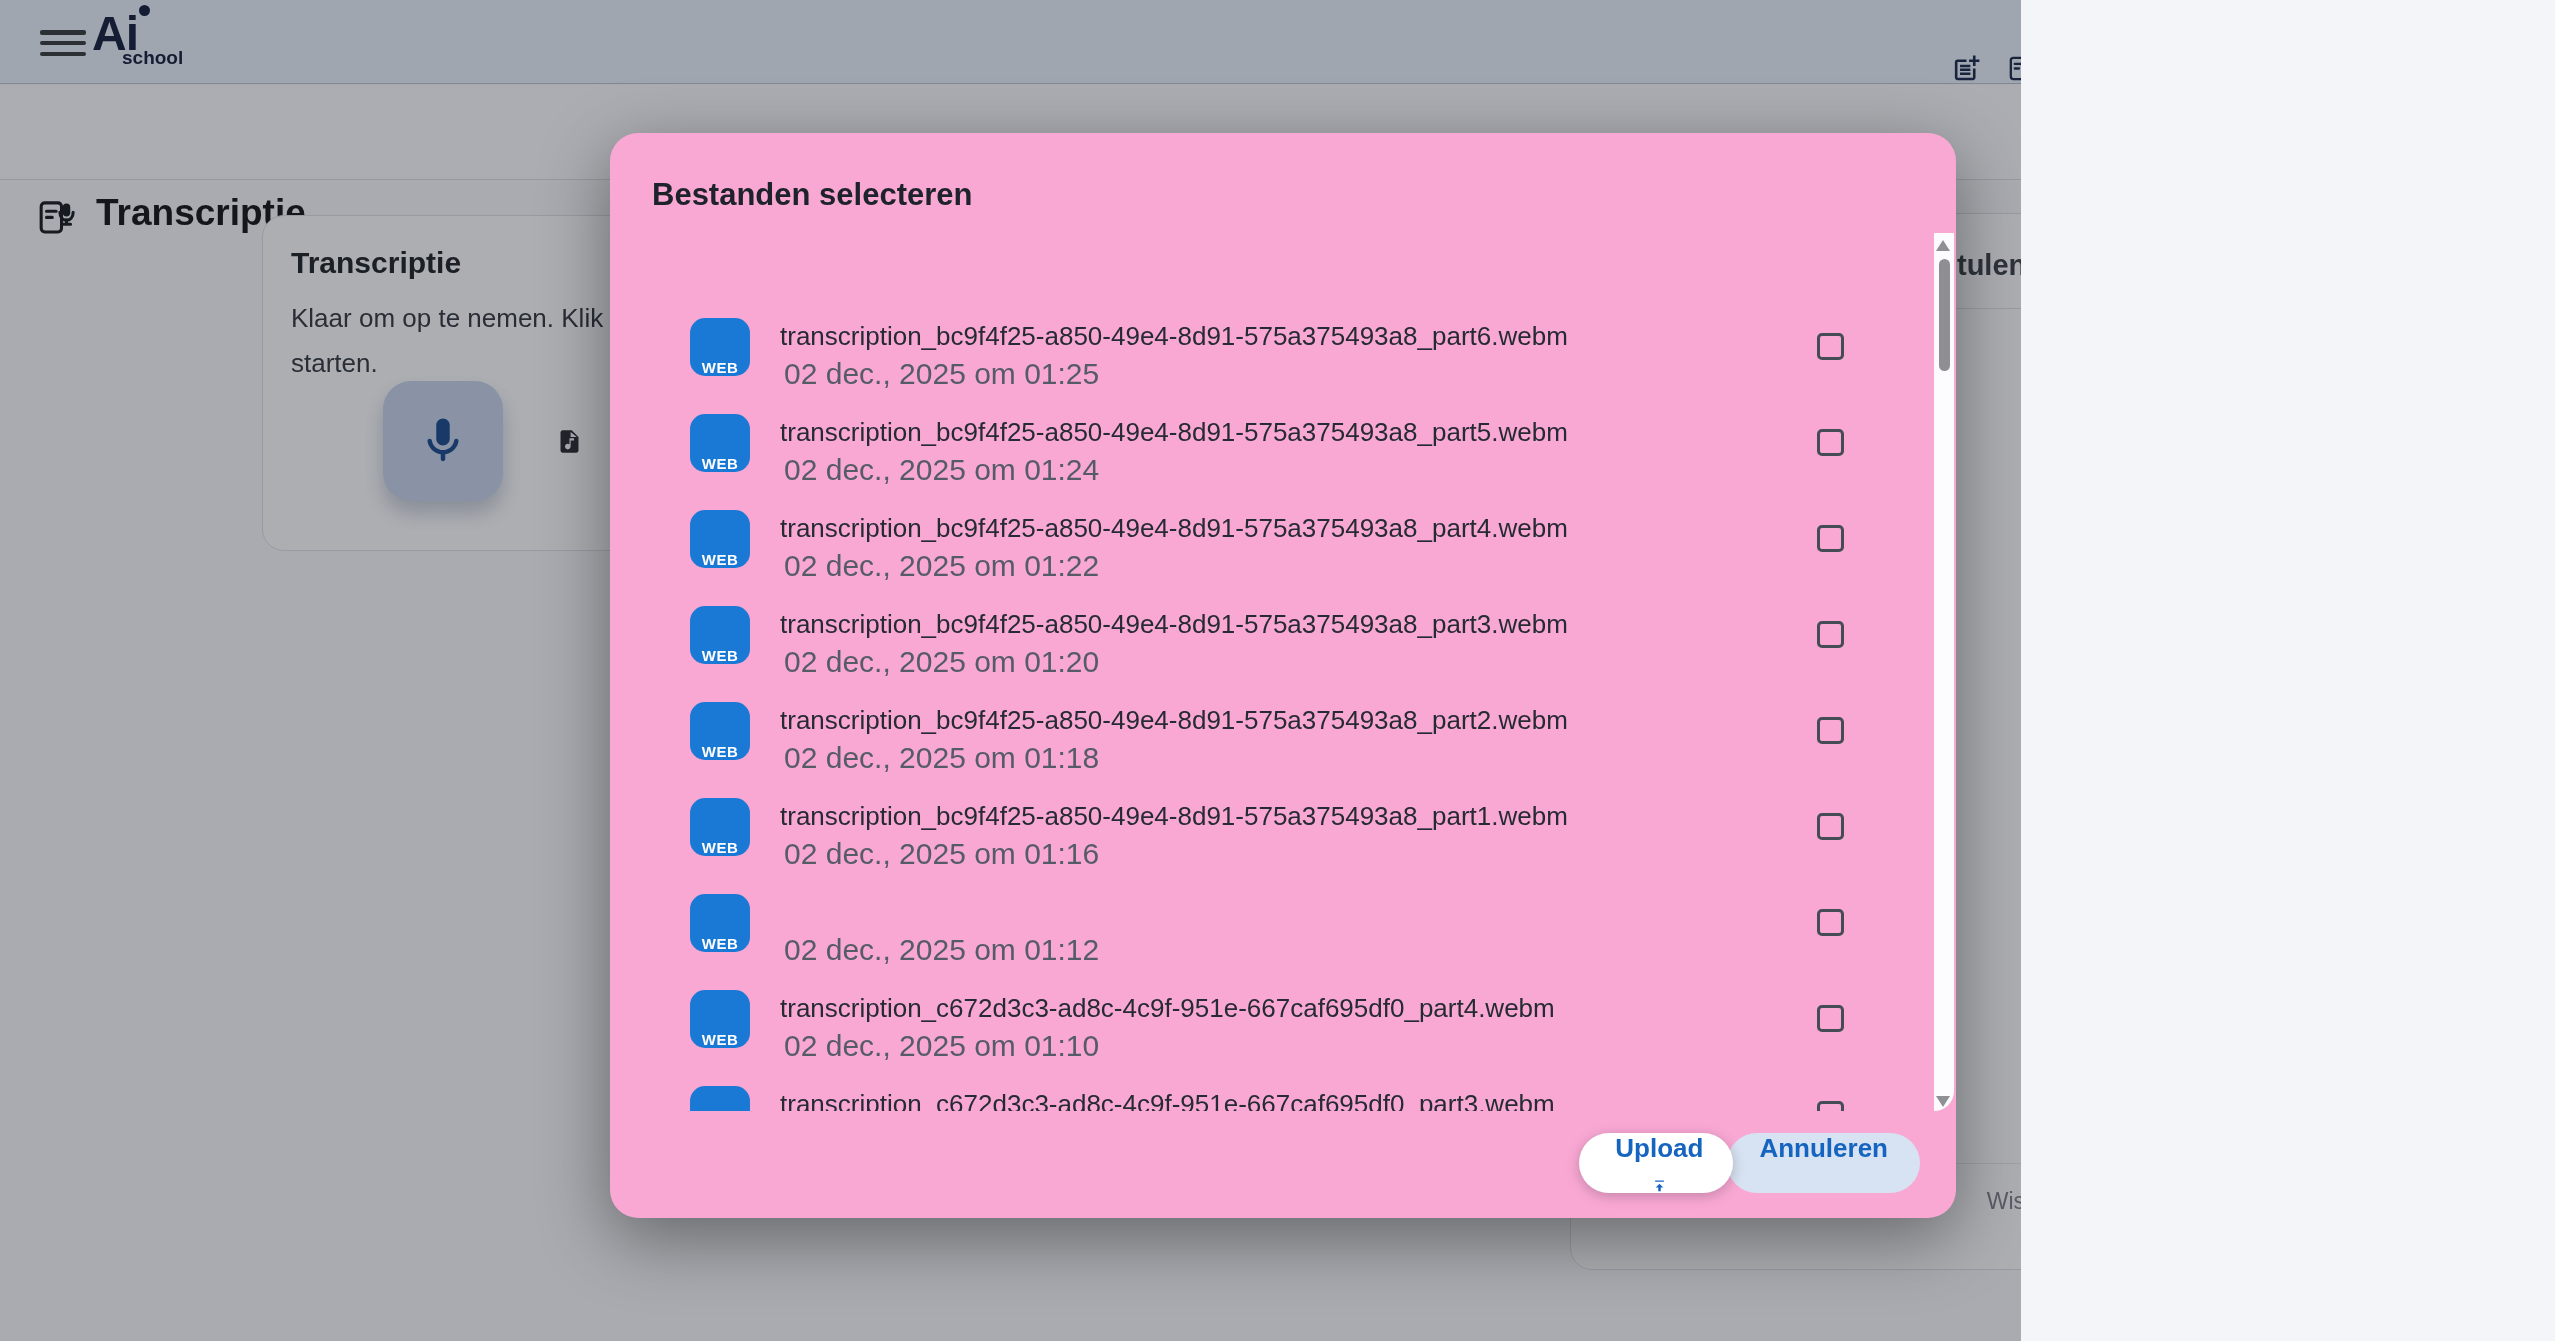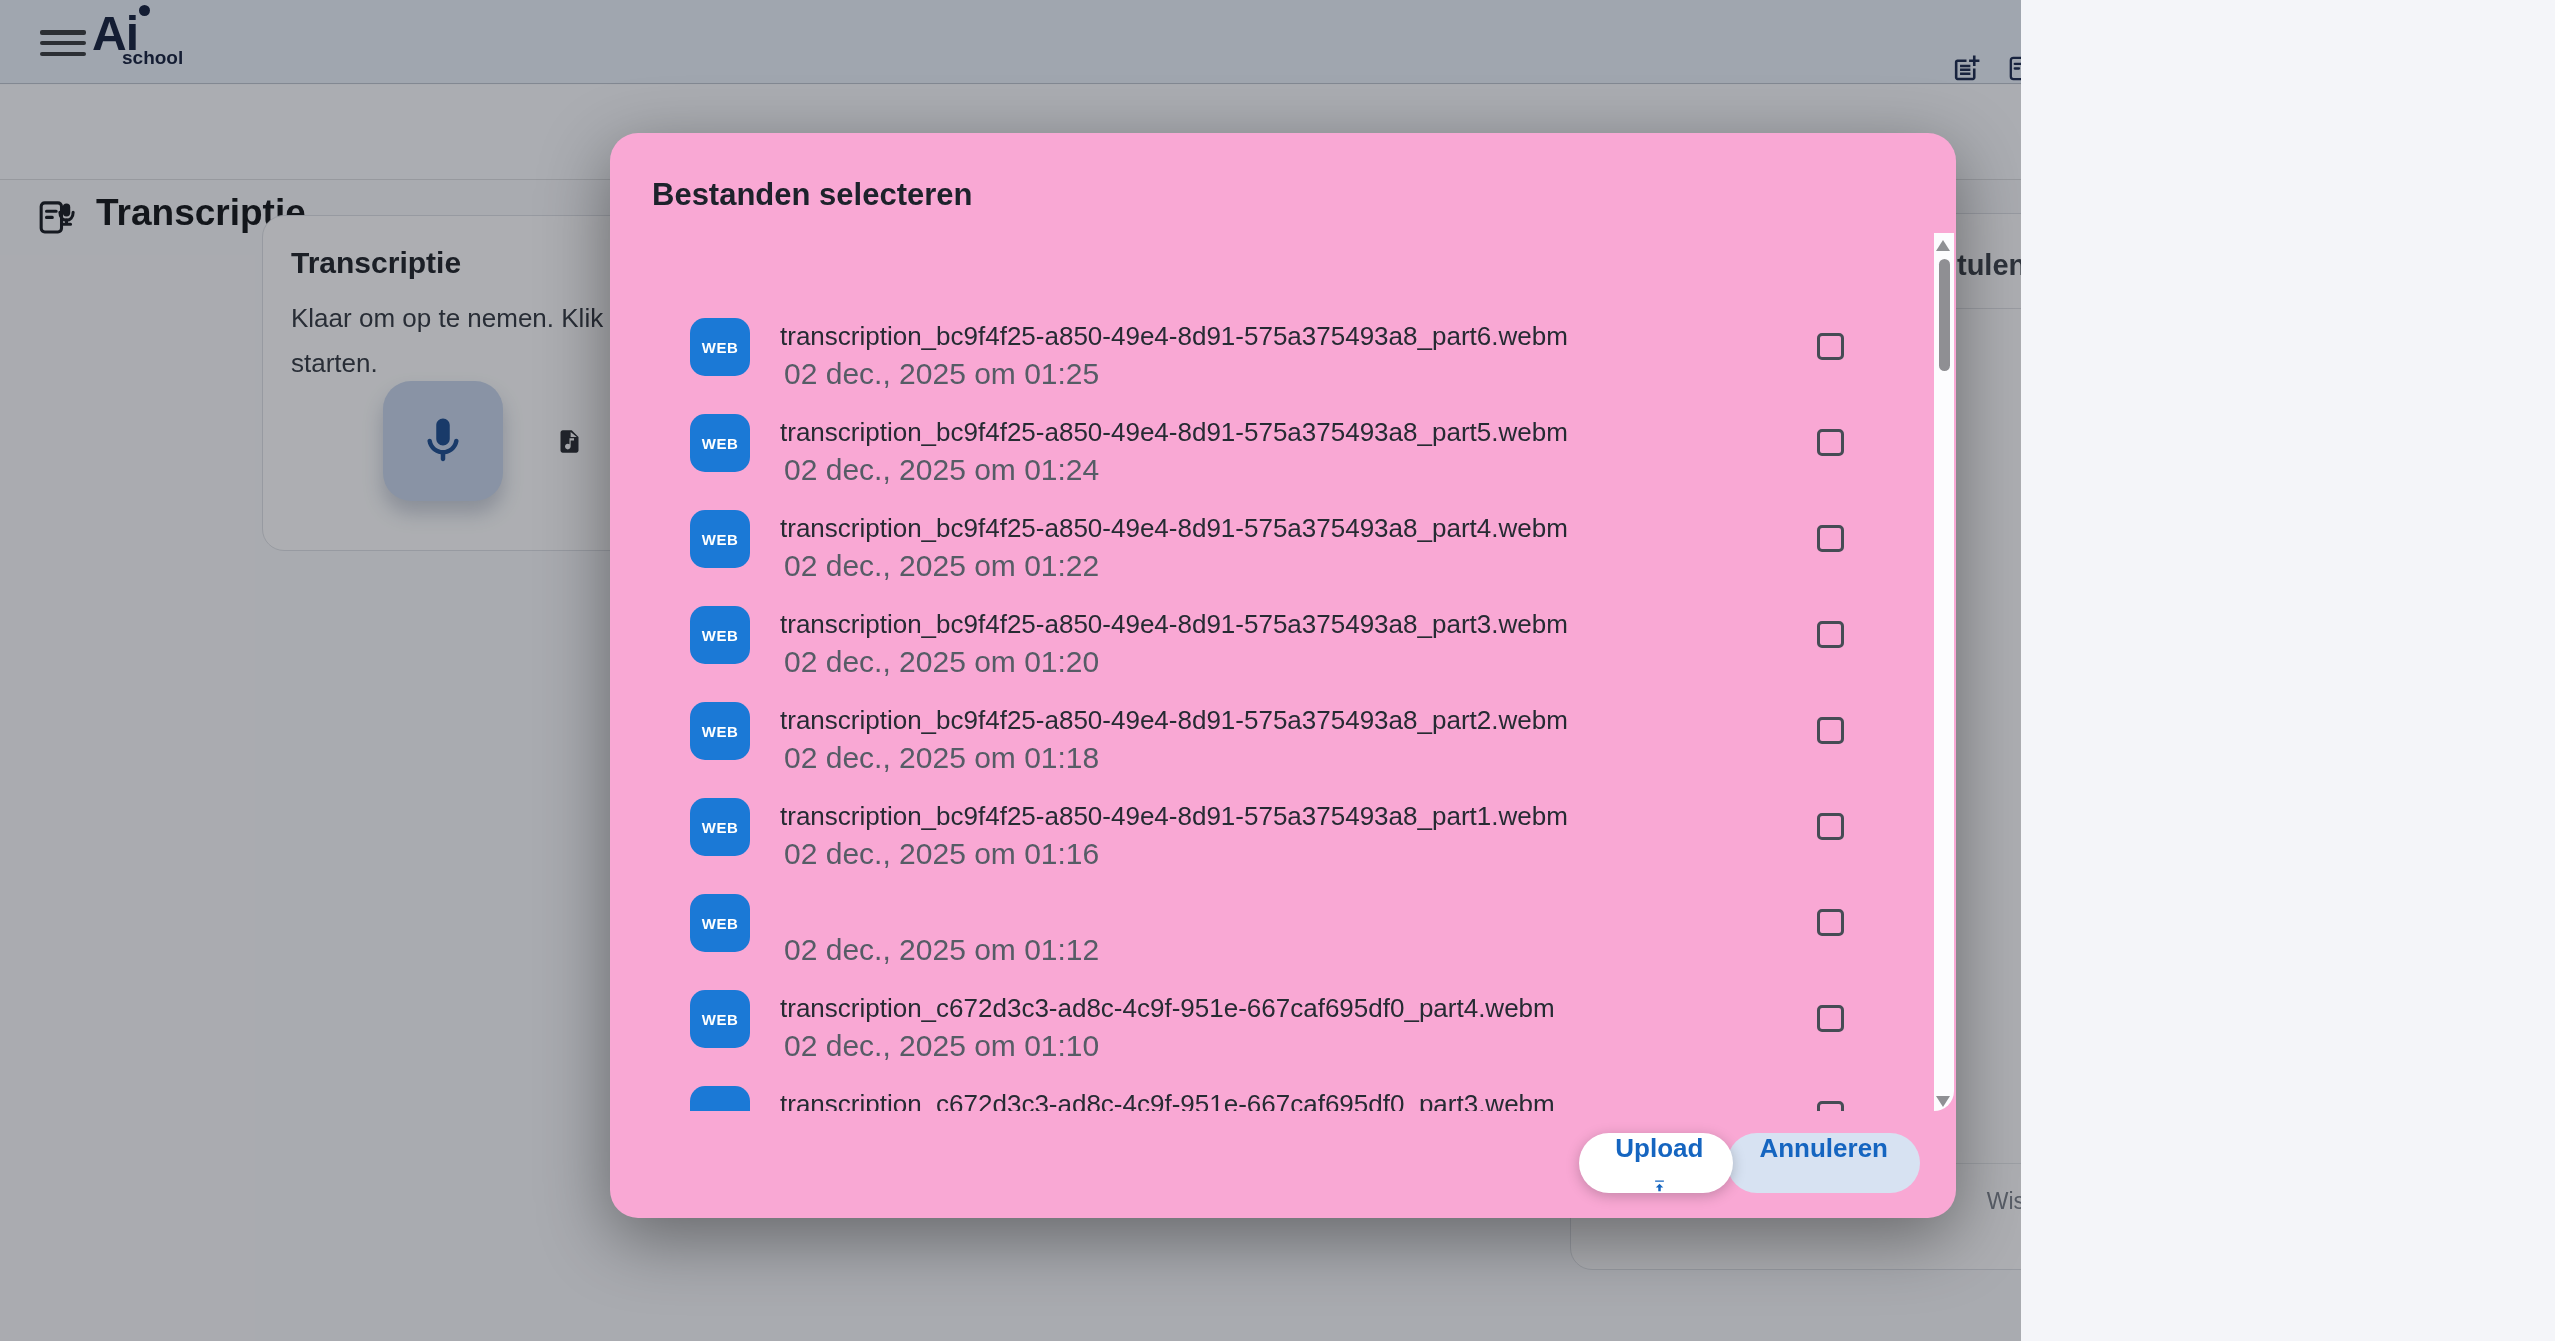--- a/index.html
+++ b/index.html
@@ -61,21 +61,21 @@
   
   .modal { position:absolute; left:610px; top:133px; width:1346px; height:1085px; z-index:50;
            background:#f9a8d4; border-radius:28px; box-shadow:0 20px 70px rgba(0,0,0,.4); }
   .modal-title { position:absolute; left:42px; top:44px; font-size:31px; font-weight:700; color:#1d222b; }
 
   .file-list { position:absolute; left:0; top:112px; width:1326px; height:866px;
                padding-top:54px; overflow:hidden; }
   .file-row { position:relative; height:96px; cursor:pointer; }
   .file-badge { position:absolute; left:80px; top:19px; width:60px; height:58px; border-radius:15px;
                 background:#1b79d6; color:#fff; font-size:15px; font-weight:700; letter-spacing:.5px;
-                display:flex; align-items:center; justify-content:center; }
+                display:flex; align-items:flex-end; justify-content:center; }
   .file-name { position:absolute; left:170px; top:22px; font-size:26px; color:#262b33; white-space:nowrap; }
   .file-date { position:absolute; left:174px; top:58px; font-size:30px; color:#565c66; }
   .file-checkbox { position:absolute; right:92px; top:34px; width:27px; height:27px; border-radius:5px;
                    border:3px solid #464c55; background:transparent; cursor:pointer; }
 
   .scroll-gutter { position:absolute; right:2px; top:100px; width:20px; height:878px;
                    background:#fcfcfe; border-radius:0 0 26px 0; }
   .scroll-up { position:absolute; right:6px; top:107px; width:0; height:0;
                border-left:7px solid transparent; border-right:7px solid transparent;
                border-bottom:11px solid #8f9094; cursor:pointer; }

